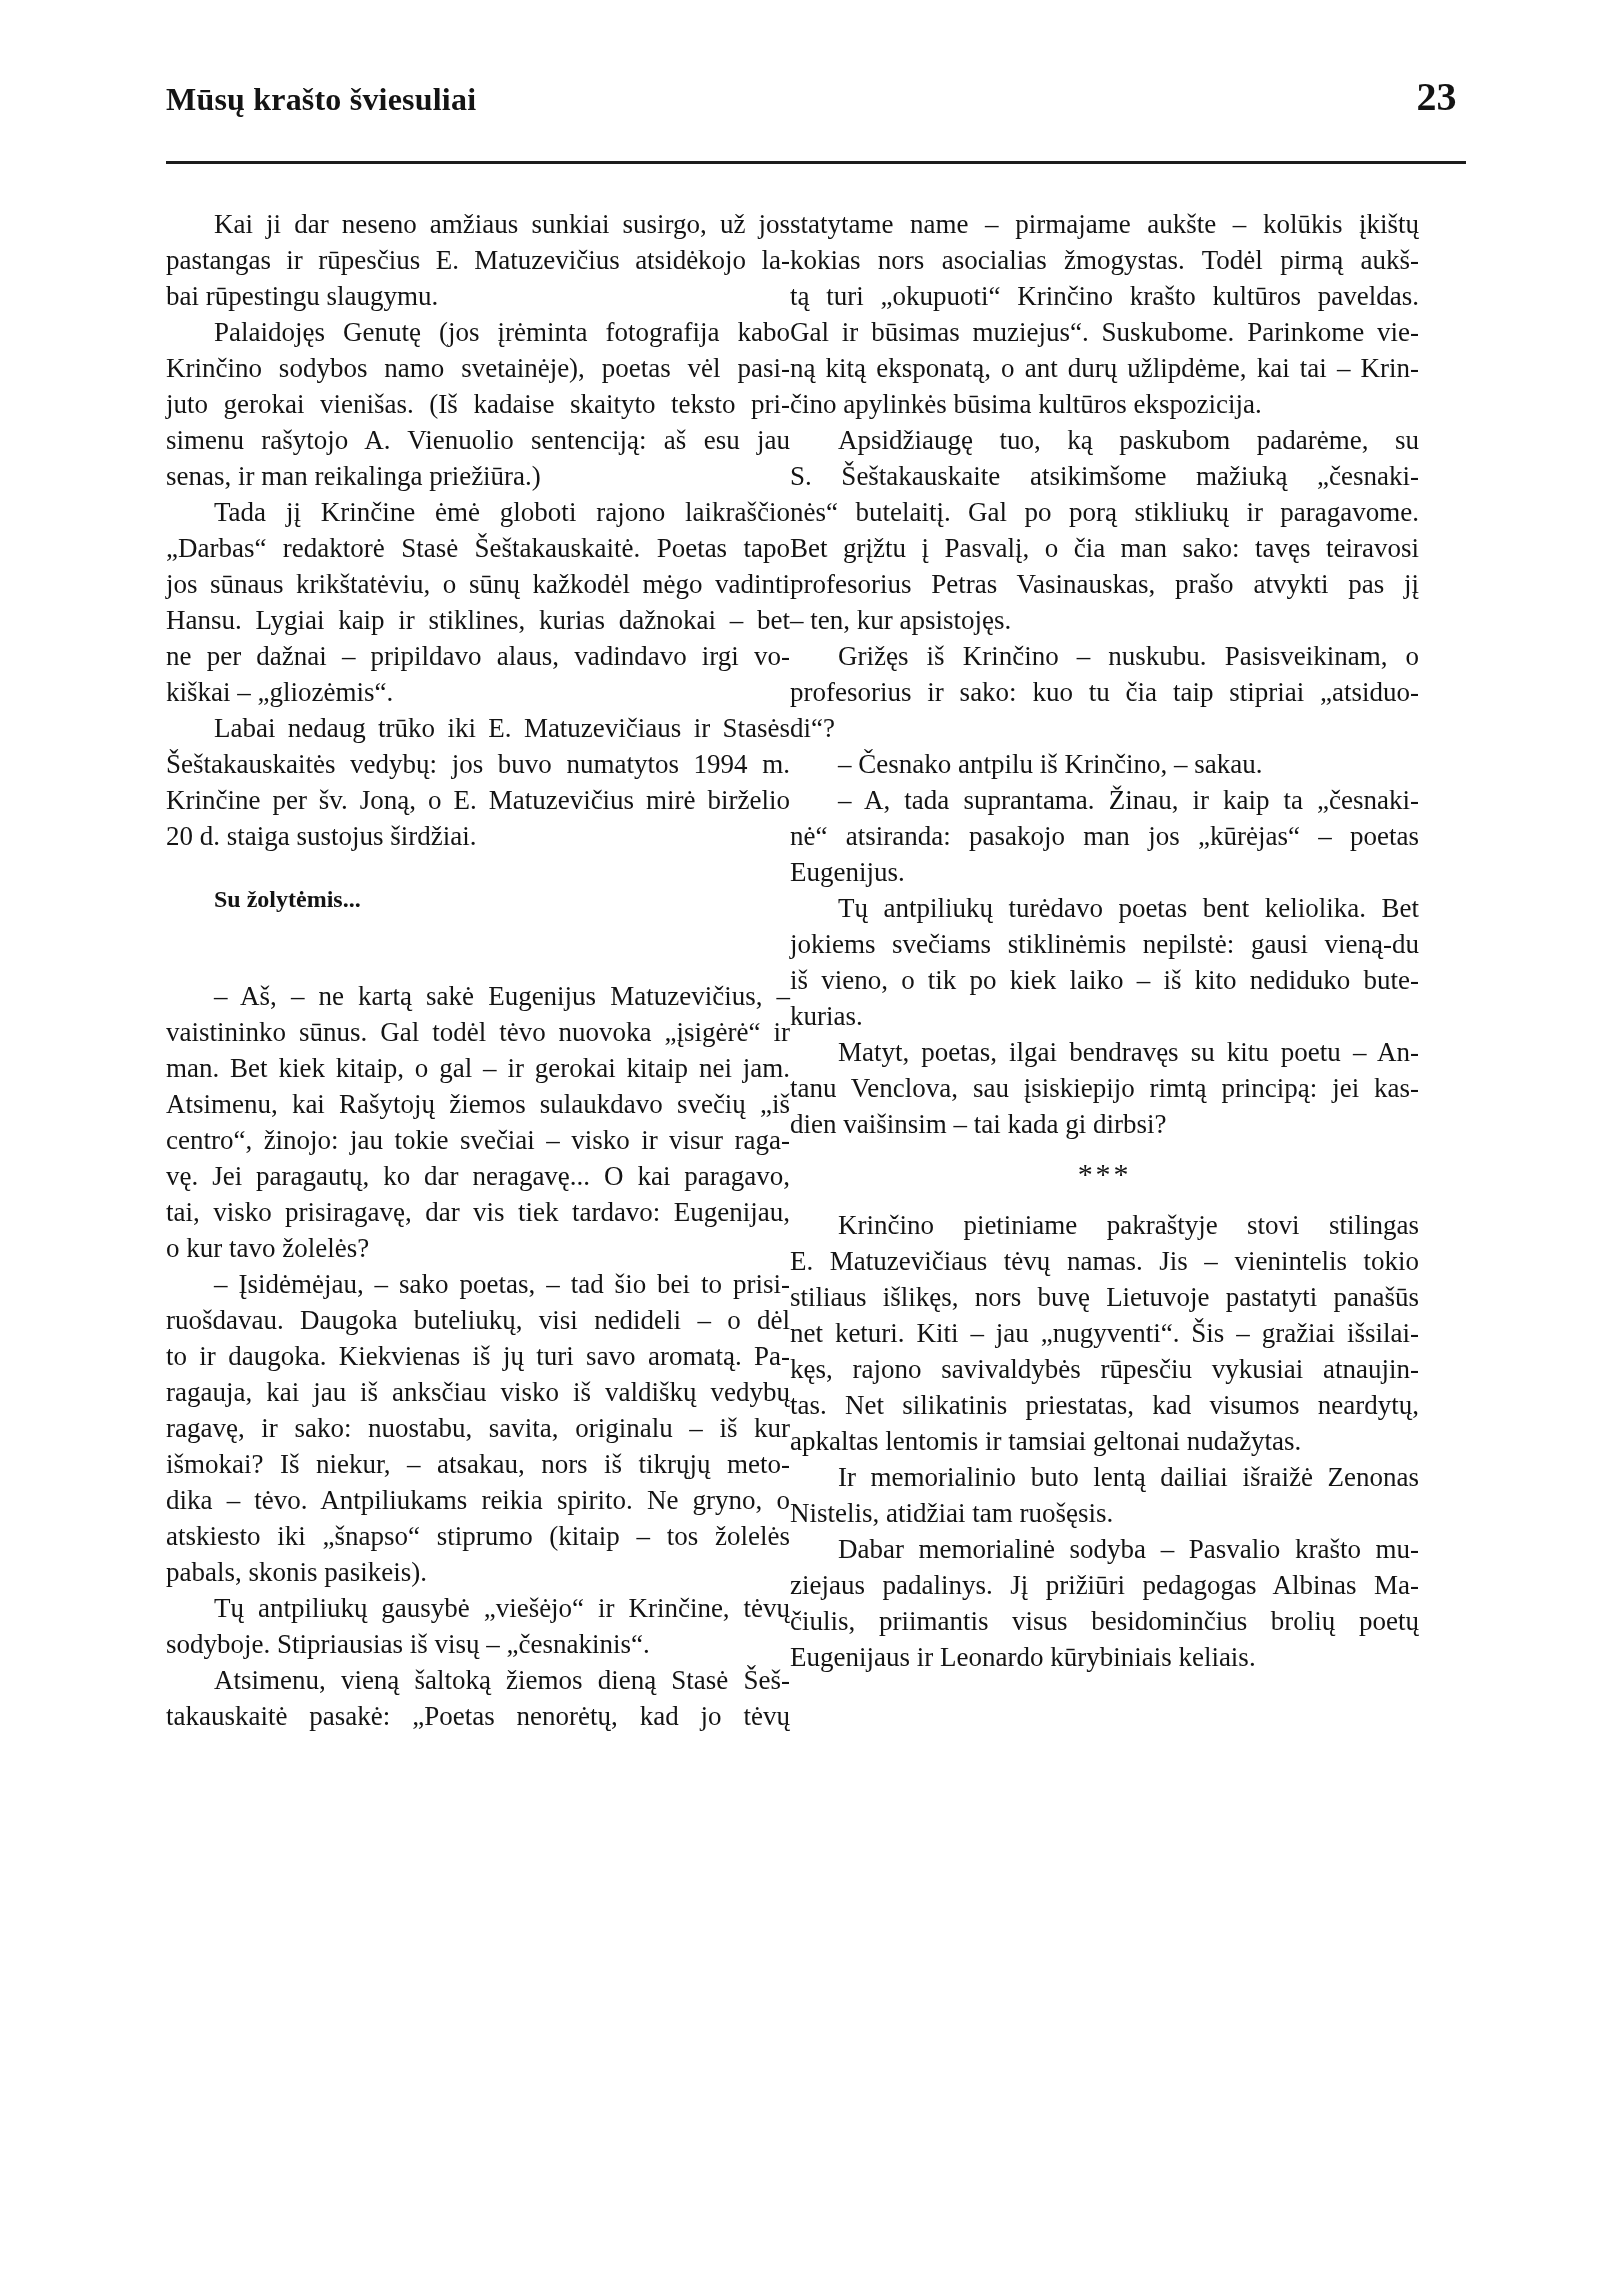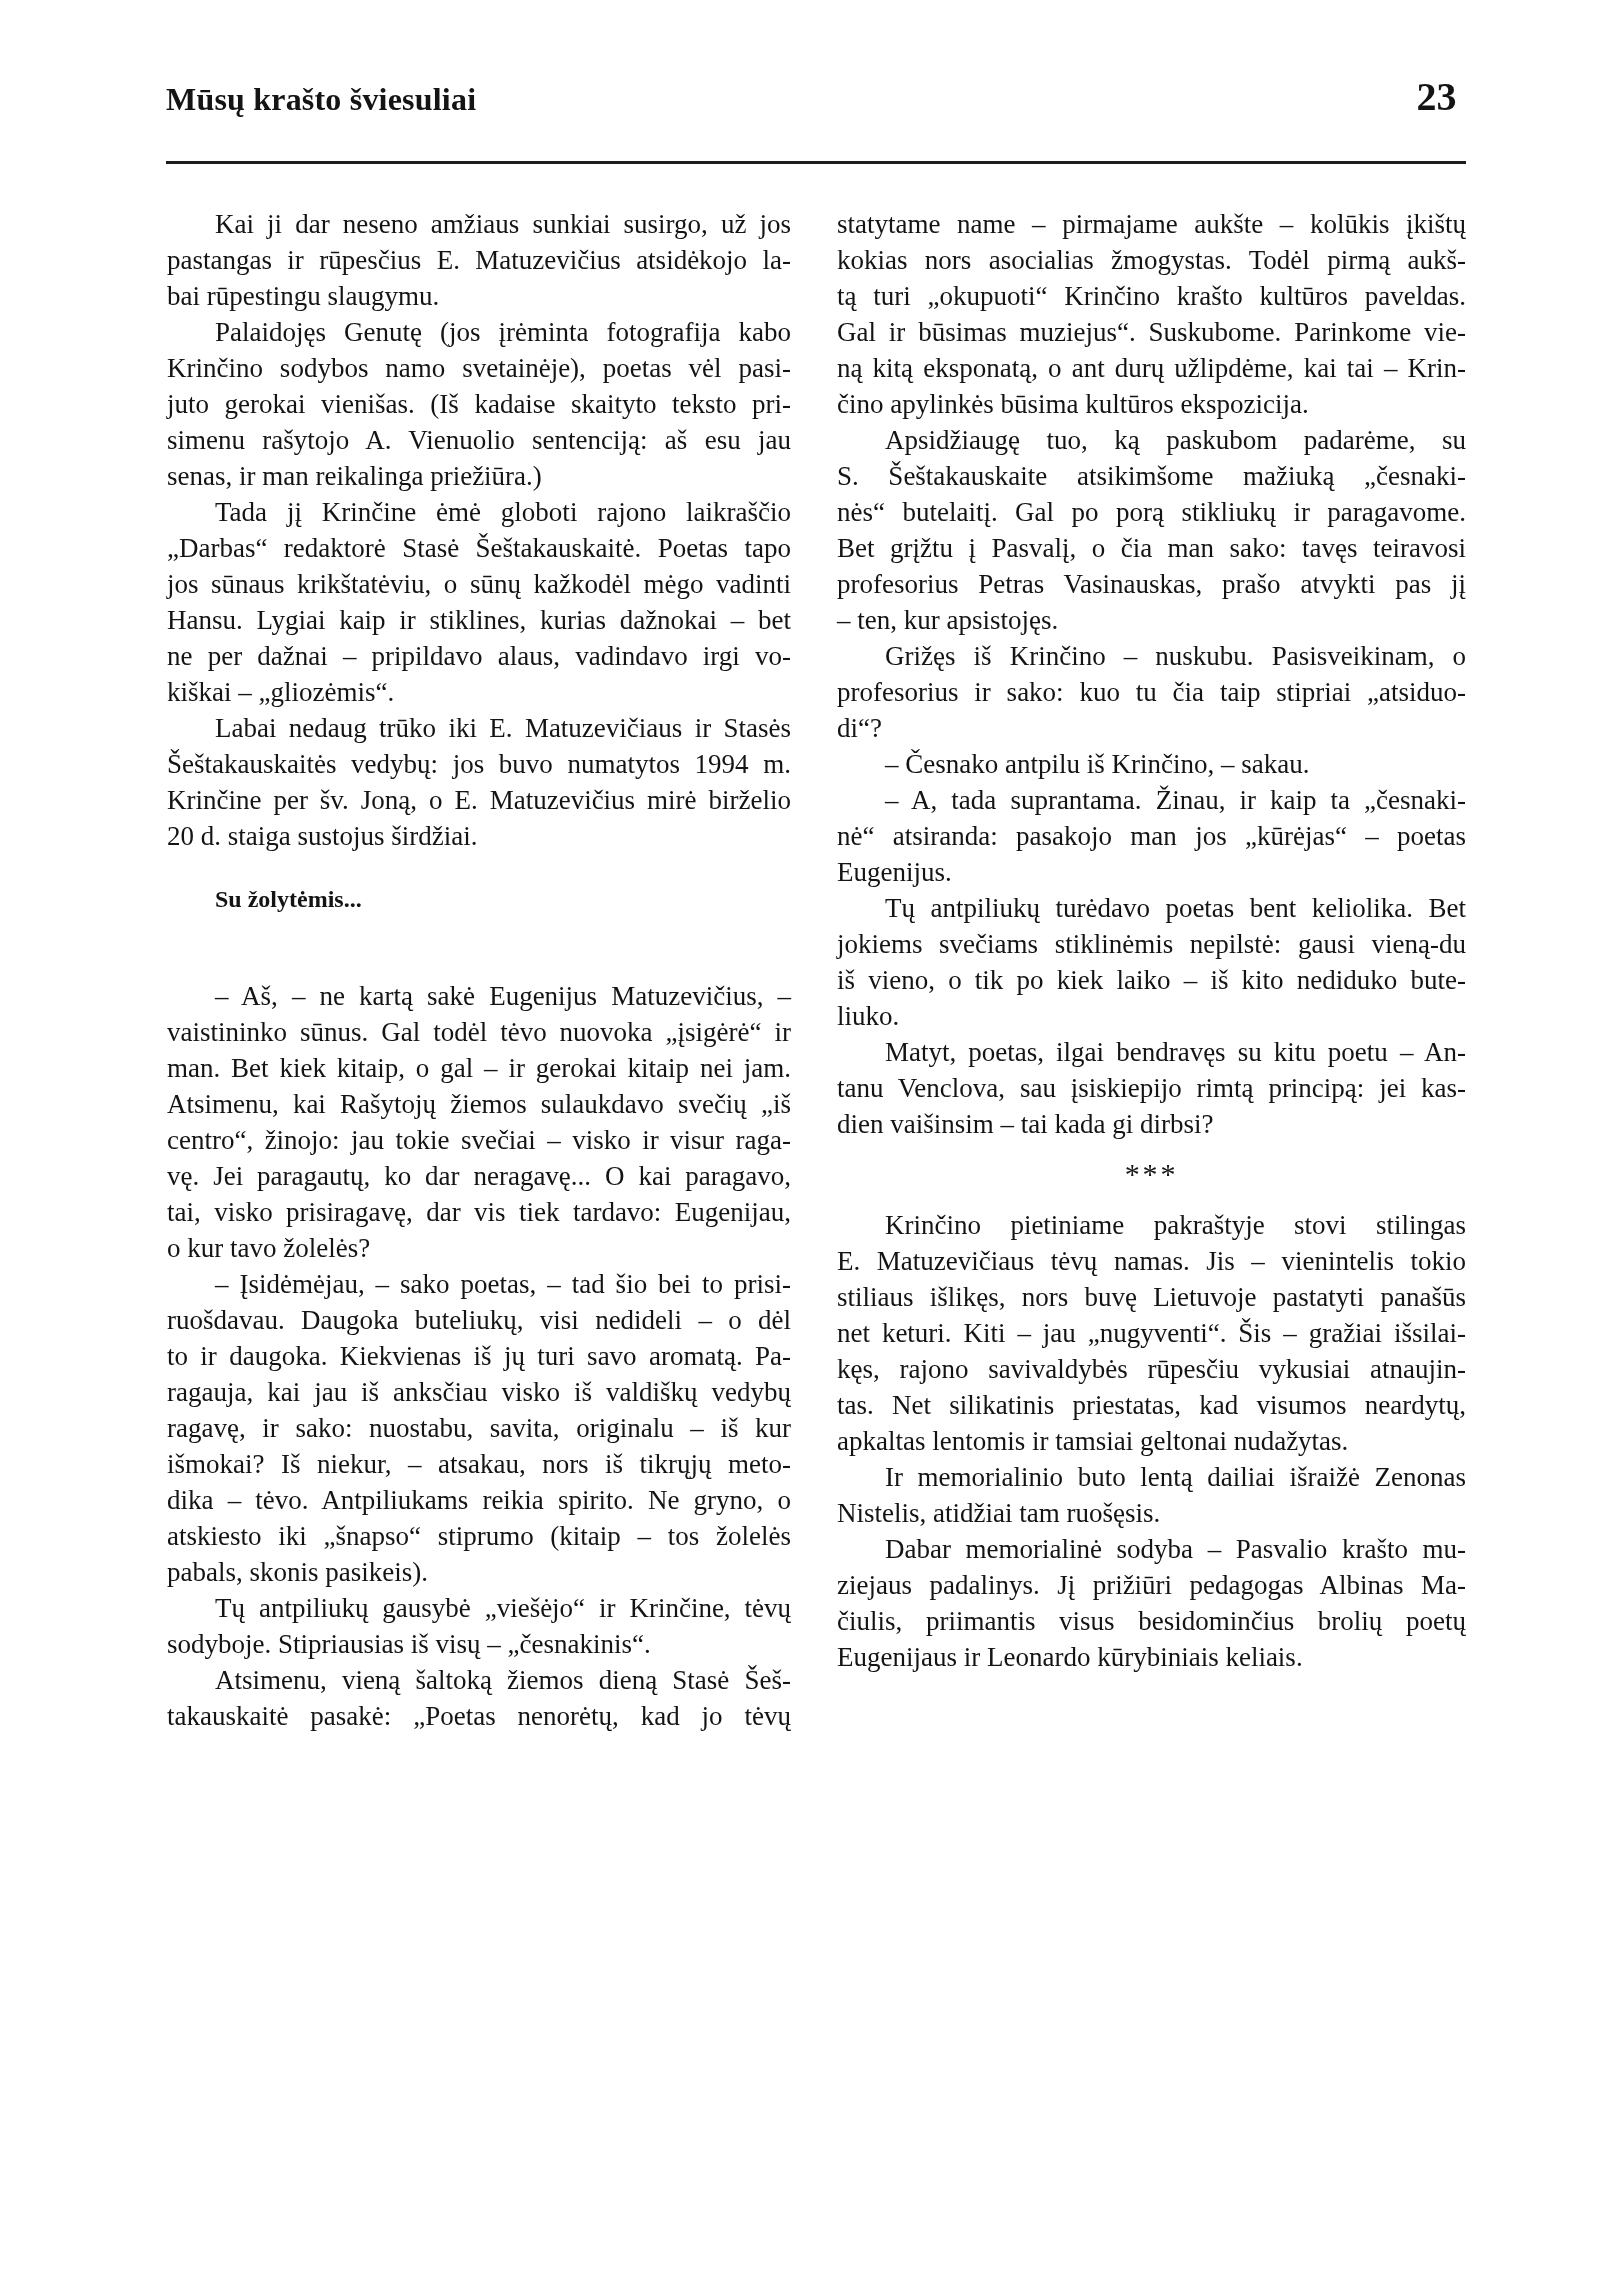--- a/index.html
+++ b/index.html
@@ -19,22 +19,22 @@
   }
   .page-number{
     font-weight:bold;font-size:40px;padding-right:9.6px;
   }
   .header-rule{
     position:absolute;left:166px;top:161px;width:1300px;height:2.9px;
     background:#1c1c1c;
   }
   .cols{
     position:absolute;left:166px;top:206px;width:1300px;
-    display:flex;gap:46px;
-    font-size:27px;line-height:36px;justify-content:flex-end;
+    display:flex;
+    font-size:27px;line-height:36px;
   }
   .col{width:624px;}
   .col.right{width:629px;}
   .para{margin:0;}
   .ln{
     text-align:justify;
     text-align-last:justify;
     -moz-text-align-last:justify;
     white-space:nowrap;
     height:36px;
@@ -155,21 +155,21 @@
         </div>
         <div class="para">
           <div class="ln indent">– A, tada suprantama. Žinau, ir kaip ta „česnaki-</div>
           <div class="ln">nė“ atsiranda: pasakojo man jos „kūrėjas“ – poetas</div>
           <div class="ln endln">Eugenijus.</div>
         </div>
         <div class="para">
           <div class="ln indent">Tų antpiliukų turėdavo poetas bent keliolika. Bet</div>
           <div class="ln">jokiems svečiams stiklinėmis nepilstė: gausi vieną-du</div>
           <div class="ln">iš vieno, o tik po kiek laiko – iš kito nediduko bute-</div>
-          <div class="ln endln">liuko.</div>
+          <div class="ln endln">kurias.</div>
         </div>
         <div class="para">
           <div class="ln indent">Matyt, poetas, ilgai bendravęs su kitu poetu – An-</div>
           <div class="ln">tanu Venclova, sau įsiskiepijo rimtą principą: jei kas-</div>
           <div class="ln endln">dien vaišinsim – tai kada gi dirbsi?</div>
         </div>
         <div class="separator">***</div>
         <div class="para">
           <div class="ln indent">Krinčino pietiniame pakraštyje stovi stilingas</div>
           <div class="ln">E. Matuzevičiaus tėvų namas. Jis – vienintelis tokio</div>

